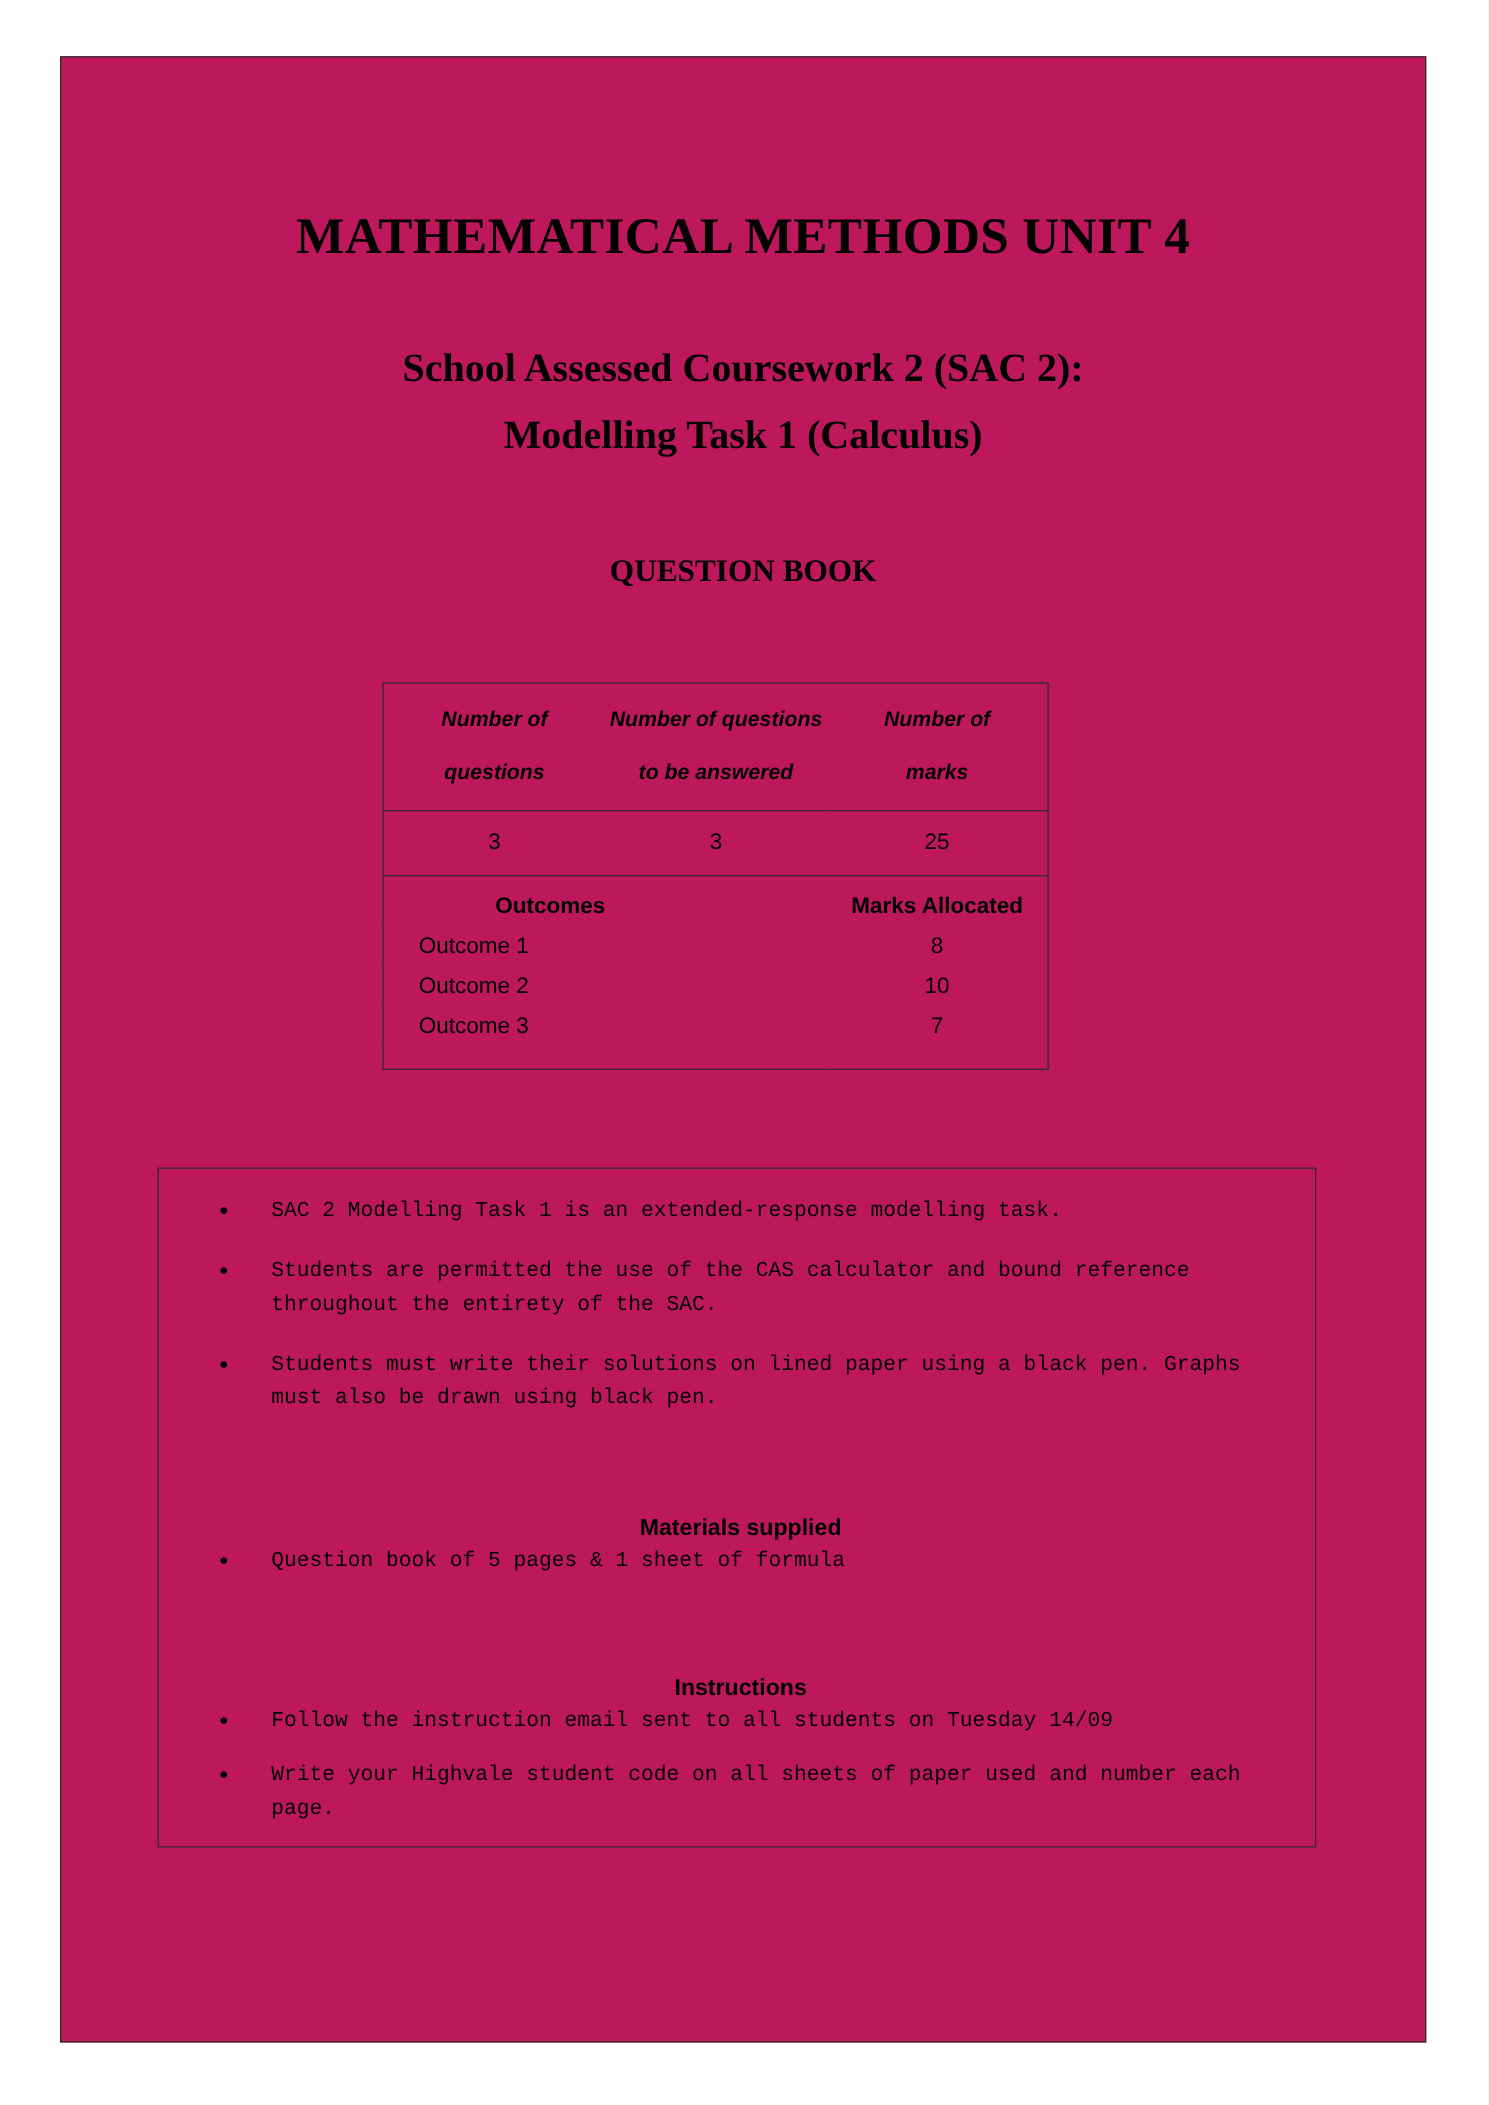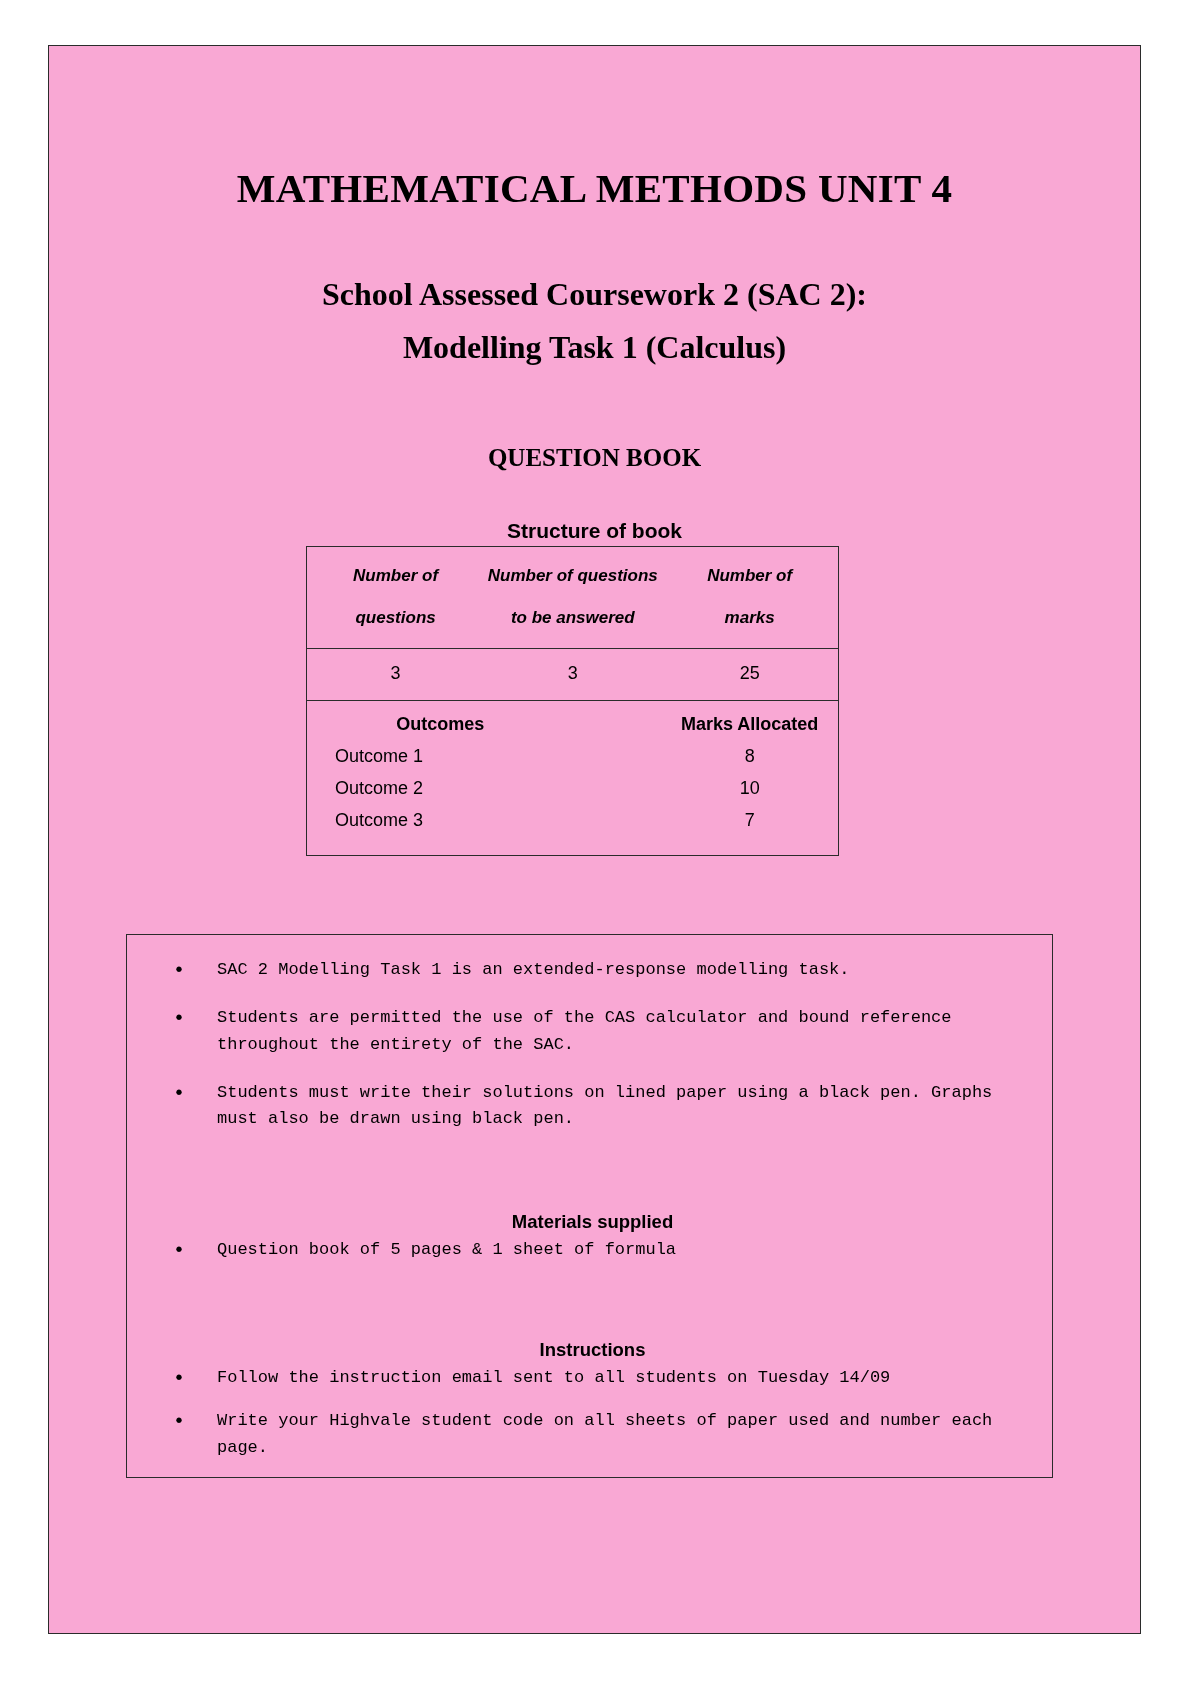--- a/index.html
+++ b/index.html
@@ -18,21 +18,21 @@
 
   
   .page-frame {
     position: absolute;
     left: 48px;
     top: 45px;
     width: 1093px;
     height: 1589px;
     border: 1.5px solid #2b2b2b;
     box-sizing: border-box;
-    background: #f9a8d4;
+    background: #be185d;
   }
 
   .page-inner {
     position: relative;
     width: 100%;
     height: 100%;
   }
 
   
   .title-main {
@@ -197,21 +197,20 @@
 
     <div class="title-main">MATHEMATICAL METHODS UNIT 4</div>
 
     <div class="title-sub">
       <span class="line1">School Assessed Coursework 2 (SAC 2):</span>
       <span class="line2">Modelling Task 1 (Calculus)</span>
     </div>
 
     <div class="title-qbook">QUESTION BOOK</div>
 
-    <div class="structure-heading">Structure of book</div>
 
     <table class="structure-table">
       <colgroup>
         <col class="col-a">
           <col class="col-b">
           <col class="col-c">
       </colgroup>
       <tbody>
         <tr class="st-head-row">
           <td>

